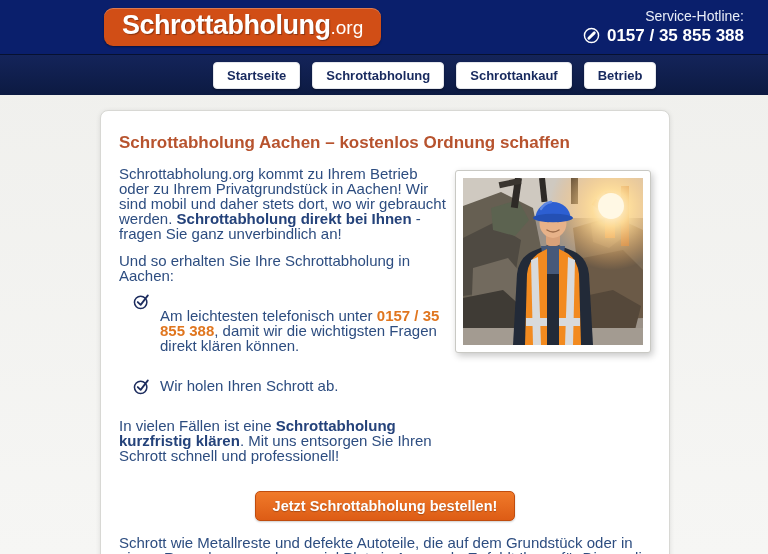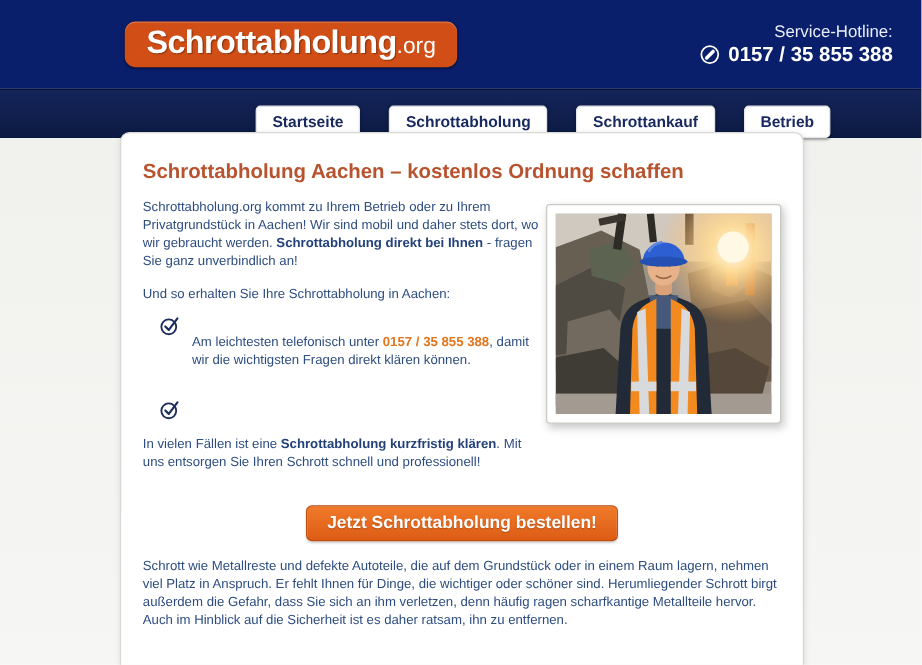--- a/index.html
+++ b/index.html
@@ -5,21 +5,21 @@
   * { box-sizing: border-box; }
   html,body { margin:0; padding:0; }
   body {
     width:768px; height:554px; overflow:hidden; position:relative;
     background:linear-gradient(#efefec, #f6f6f4);
     font-family:"Liberation Sans", sans-serif;
   }
 
   
   .header {
-    height:74px; background:#0a1f6c;
+    height:54px; background:#0a1f6c;
     display:flex; align-items:center; justify-content:space-between;
     padding:0 24px 0 104px;
   }
   .logo-box {
     background:#d14e16; border-radius:9px; padding:4px 18px 7px 18px;
     box-shadow:inset 0 1px 0 rgba(255,255,255,.25), 0 1px 2px rgba(0,0,0,.4);
     cursor:pointer; line-height:1;
   }
   .logo-main { color:#fff; font-weight:bold; font-size:27px; letter-spacing:-0.5px;
     text-shadow:1px 1px 1px rgba(0,0,0,.35); }
@@ -27,21 +27,21 @@
   .hotline { text-align:right; color:#e9edf7; line-height:1.25; }
   .hotline-label { font-size:14px; }
   .hotline-number-row { display:flex; align-items:center; justify-content:flex-end; gap:7px; }
   .phone-icon { width:17px; height:17px; flex:0 0 auto; }
   .hotline-number { font-size:17px; font-weight:bold; color:#ffffff; }
 
   
   .nav {
     height:41px; background:linear-gradient(#14245a, #0c1a42);
     border-top:1px solid #071130;
-    display:flex; align-items:flex-end; gap:24px; padding-left:213px;
+    display:flex; align-items:center; gap:12px; padding-left:213px;
   }
   .nav-btn {
     background:#ffffff; color:#17295e; border:1px solid #e4e6ec; border-radius:4px;
     font-family:"Liberation Sans", sans-serif;
     font-size:13px; font-weight:bold; padding:5px 13px; cursor:pointer;
     box-shadow:0 1px 2px rgba(0,0,0,.35);
   }
 
   
   .card {
@@ -50,21 +50,21 @@
     box-shadow:0 1px 5px rgba(0,0,0,.10);
     padding:22px 18px 0 18px;
   }
   .page-title {
     margin:0 0 13px 0; font-size:17px; font-weight:bold; color:#b7532e;
   }
   .top-section { display:flex; align-items:flex-start; }
   .text-col { width:332px; flex:0 0 auto; }
   .photo-col { flex:1; display:flex; justify-content:flex-end; }
 
-  p, .step-text { font-size:11px; line-height:15px; color:#2d4d80; margin:0 0 12px 0; }
+  p, .step-text { font-size:15px; line-height:15px; color:#2d4d80; margin:0 0 12px 0; }
   .steps-intro { margin-bottom:8px; }
   .accent-orange { color:#e0761f; font-weight:bold; }
   b { color:#24427a; }
 
   .steps { margin:10px 0 4px 14px; padding:0; list-style:none; }
   .step { display:flex; gap:10px; margin-bottom:13px; }
   .check-icon { width:17px; height:17px; flex:0 0 auto; margin-top:0; }
 
   .photo-frame {
     background:#fff; border:1px solid #c9c9c4; border-radius:3px; padding:7px;
@@ -128,20 +128,21 @@
           <div class="step-text">
             <br>
             <span>Am leichtesten telefonisch unter </span><span class="accent-orange">0157 / 35 855 388</span><span>, damit wir die wichtigsten Fragen direkt klären können.</span>
           </div>
         </li>
         <li class="step">
           <svg class="check-icon" viewBox="0 0 20 20">
             <circle cx="9" cy="11" r="7.3" fill="none" stroke="#1c2c5e" stroke-width="1.8"></circle>
             <path d="M5.6 10.6 L9 14 L17.5 2.8" fill="none" stroke="#1c2c5e" stroke-width="2.1" stroke-linecap="round" stroke-linejoin="round"></path>
           </svg>
+          <div class="step-text">Wir holen Ihren Schrott ab.</div>
         </li>
       </ul>
 
       <p><span>In vielen Fällen ist eine </span><b>Schrottabholung kurzfristig klären</b><span>. Mit uns entsorgen Sie Ihren Schrott schnell und professionell!</span></p>
     </div>
 
     <div class="photo-col">
       <div class="photo-frame">
         <svg width="180" height="167" viewBox="0 0 180 167">
           <defs>

